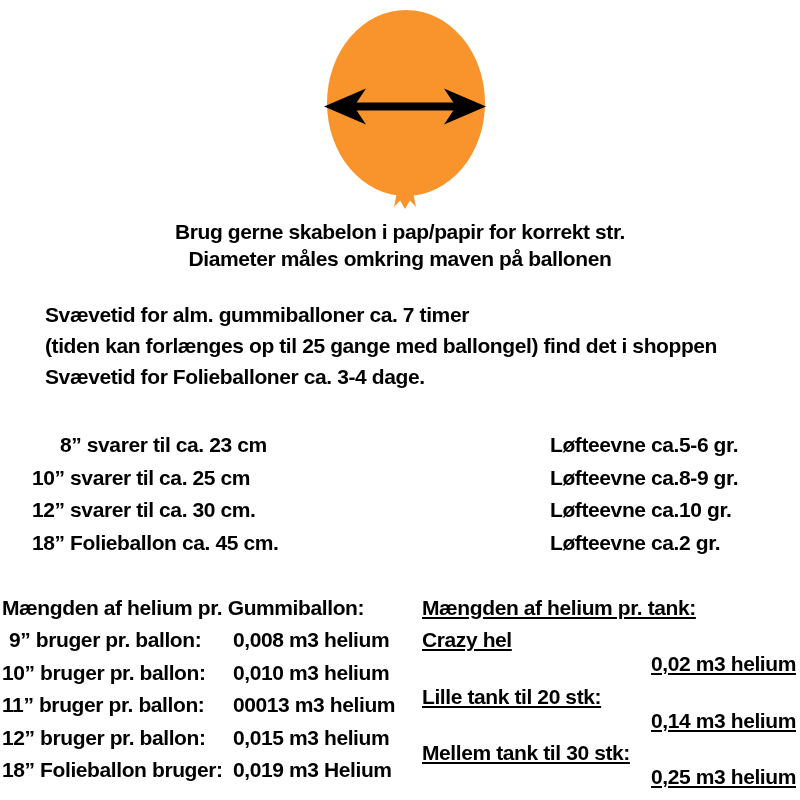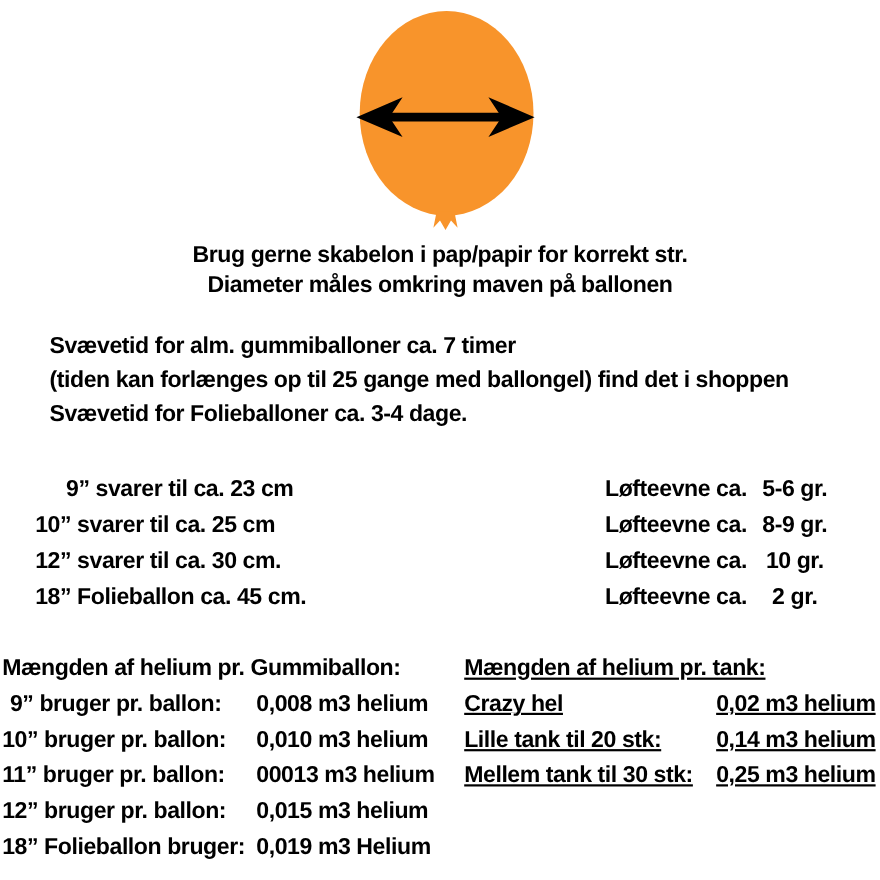--- a/index.html
+++ b/index.html
@@ -55,21 +55,21 @@
   }
   .srow .size-cell {
     width: 550px;
     padding-left: 32px;
     box-sizing: border-box;
   }
   .srow.indent .size-cell { padding-left: 60px; }
   .srow .lift-label { flex: none; }
   .srow .lift-value {
     flex: 1;
-    text-align: center;
+    text-align: left;
     padding-right: 34px;
   }
 
   
   #helium-balloon-col {
     left: 2px; top: 592px;
     width: 400px;
     line-height: 32.4px;
     white-space: nowrap;
   }
@@ -82,21 +82,21 @@
   }
   .hrow { display: flex; }
   #helium-balloon-col .hrow .h-label {
     flex: none;
     width: 231px;
     box-sizing: border-box;
   }
   #helium-balloon-col .hrow.indent .h-label { padding-left: 7px; }
   #helium-balloon-col .hrow .h-value { flex: none; }
   #helium-tank-col .hrow .h-label { flex: none; }
-  #helium-tank-col .hrow .h-value { flex: 1; text-align: right; }
+  #helium-tank-col .hrow .h-value { flex: 1; text-align: right; margin-top: 24px; }
 </style>
 </head>
 <body>
 
 <svg id="balloon-figure" class="abs" viewBox="0 0 800 215" xmlns="http://www.w3.org/2000/svg" aria-hidden="true">
   <ellipse cx="406" cy="103" rx="79" ry="93" fill="#F8942B"></ellipse>
   <path d="M 397 192 L 413 192 L 416 207 L 410 200.5 L 405 209 L 400 200.5 L 394 207 Z" fill="#F8942B"></path>
   <g>
     <line x1="348" y1="106.5" x2="462" y2="106.5" stroke="#000000" stroke-width="8"></line>
     <polygon points="324,106.5 366,88.5 354,106.5 366,124.5" fill="#000000"></polygon>
@@ -110,21 +110,21 @@
 </div>
 
 <div id="float-info" class="abs">
   <div>Svævetid for alm. gummiballoner ca. 7 timer</div>
   <div>(tiden kan forlænges op til 25 gange med ballongel) find det i shoppen</div>
   <div>Svævetid for Folieballoner ca. 3-4 dage.</div>
 </div>
 
 <div id="size-table" class="abs">
   <div class="srow indent">
-    <span class="size-cell">9” svarer til ca. 23 cm</span>
+    <span class="size-cell">8” svarer til ca. 23 cm</span>
     <span class="lift-label">Løfteevne ca.</span>
     <span class="lift-value">5-6 gr.</span>
   </div>
   <div class="srow">
     <span class="size-cell">10” svarer til ca. 25 cm</span>
     <span class="lift-label">Løfteevne ca.</span>
     <span class="lift-value">8-9 gr.</span>
   </div>
   <div class="srow">
     <span class="size-cell">12” svarer til ca. 30 cm.</span>

